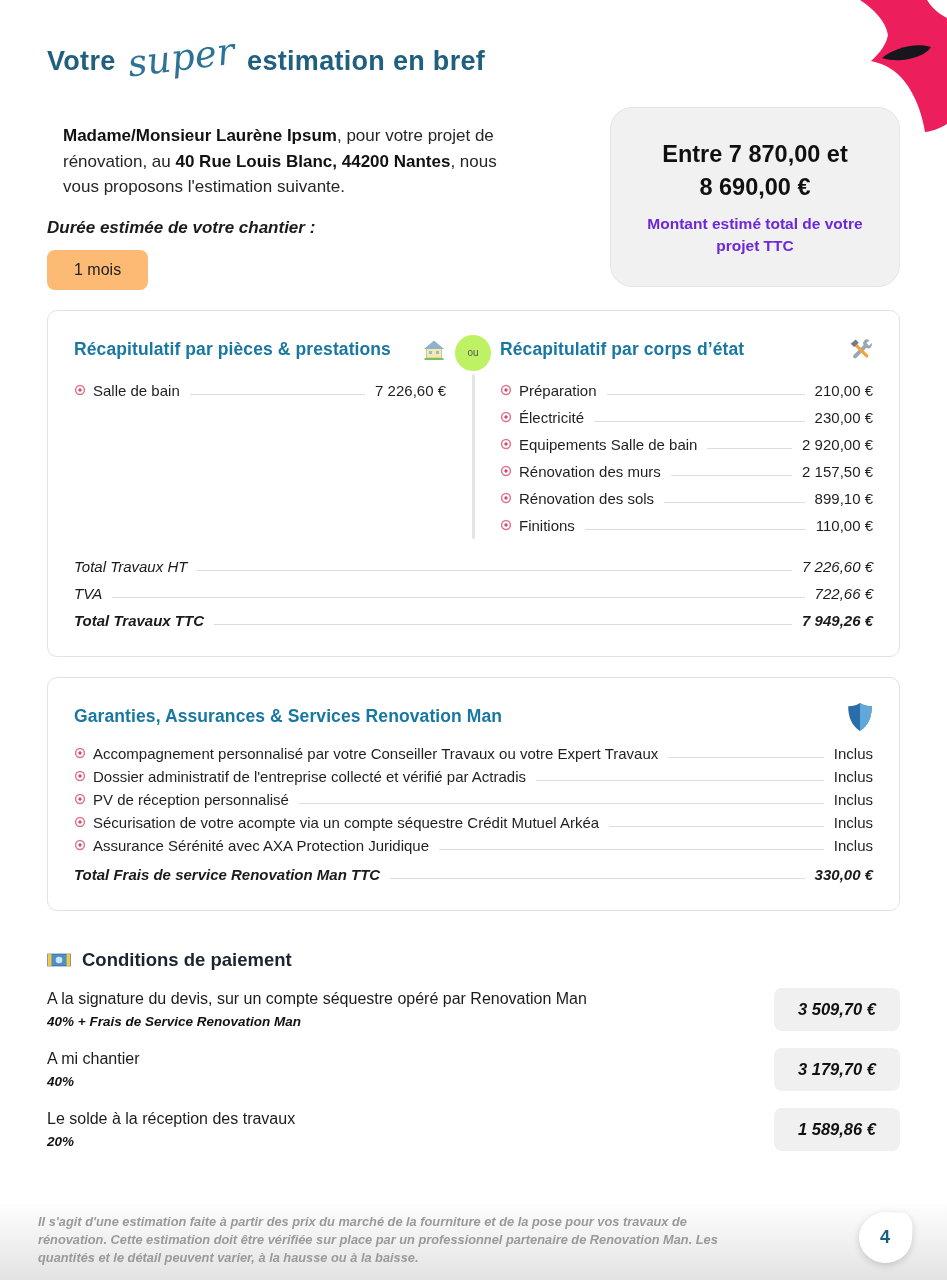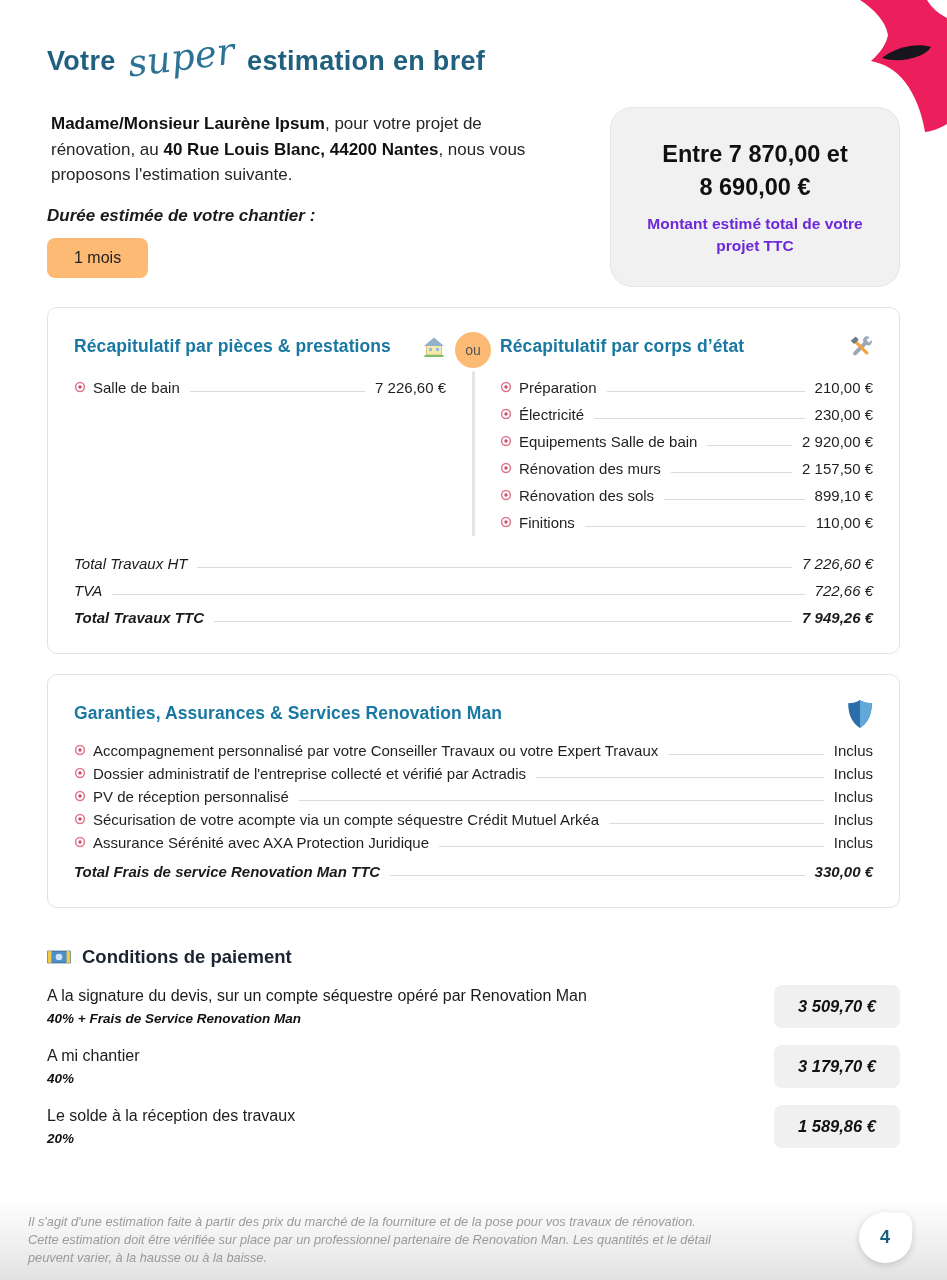--- a/index.html
+++ b/index.html
@@ -14,39 +14,39 @@
   
   .title{margin:40px 0 0 0;display:flex;align-items:center;gap:12px;
          font-size:27px;font-weight:800;color:#20607F;letter-spacing:.3px;}
   .title .script{
     font-family:"DejaVu Serif","Liberation Serif",serif;font-style:italic;font-weight:400;
     font-size:37px;color:#2D7396;transform:rotate(-7deg) translateY(-4px);display:inline-block;}
 
   
   .intro-row{display:flex;justify-content:space-between;align-items:flex-start;margin-top:24px;}
   .intro-left{width:505px;}
-  .intro{font-size:17px;line-height:1.5;color:#262626;margin:4px;}
+  .intro{font-size:17px;line-height:1.5;color:#262626;margin:16px;}
   .intro b{color:#111;}
   .duration-label{font-size:17px;font-weight:700;font-style:italic;margin-top:18px;color:#1b1b1b;}
   .duration-badge{display:inline-block;background:#fdba74;border-radius:8px;
                   padding:11px 27px;font-size:16px;margin-top:12px;color:#222;}
   .estimate-box{width:238px;background:#f1f1f1;border:1px solid #e5e5e5;border-radius:22px;
                 padding:30px 25px 28px;text-align:center;margin-top:0;}
   .estimate-amount{font-size:23.5px;font-weight:800;color:#101010;line-height:1.42;}
   .estimate-caption{font-size:15.5px;font-weight:700;color:#6d28d9;margin-top:8px;line-height:1.45;}
 
   
   .card{border:1px solid #e2e2e2;border-radius:10px;background:#fff;
         margin-top:20px;padding:24px 26px 18px;}
   .recap-cols{display:flex;}
   .col-left{width:372px;display:flex;flex-direction:column;}
   .col-right{flex:1;display:flex;flex-direction:column;}
   .divider-wrap{width:54px;display:flex;flex-direction:column;align-items:center;align-self:stretch;}
-  .ou-circle{width:36px;height:36px;border-radius:50%;background:#fdba74;color:#555;
-             font-size:14px;display:flex;align-items:center;justify-content:center;flex:0 0 auto;}
+  .ou-circle{width:36px;height:36px;border-radius:50%;background:#bef264;color:#555;
+             font-size:10px;display:flex;align-items:center;justify-content:center;flex:0 0 auto;}
   .divider-line{width:3px;background:#e4e4e4;border-radius:2px;flex:1;margin-top:3px;}
   .recap-header{display:flex;justify-content:space-between;align-items:center;margin-bottom:12px;min-height:30px;}
   .sec-title{color:#1878A2;font-weight:800;font-size:17.5px;letter-spacing:.1px;}
 
   .row{display:flex;align-items:center;font-size:15px;color:#1f1f1f;margin:4px 0;min-height:19px;}
   .bullet{display:flex;margin-right:7px;flex:0 0 auto;}
   .leader{flex:1;align-self:stretch;border-bottom:1px solid #dcdcdc;margin:0 10px;transform:translateY(-5px);}
   .val{white-space:nowrap;}
 
   .totals{margin-top:18px;}
@@ -62,22 +62,22 @@
   .pay-title{font-size:18.5px;font-weight:800;color:#1b2430;}
   .pay-row{display:flex;justify-content:space-between;align-items:center;margin-top:17px;}
   .pay-label{font-size:16px;color:#1c1c1c;}
   .pay-sub{font-size:13.5px;font-weight:700;font-style:italic;color:#111;margin-top:6px;}
   .pay-badge{background:#f0f0f0;border-radius:8px;padding:12px 20px;font-size:16.5px;
              font-weight:700;font-style:italic;color:#111;min-width:86px;text-align:center;}
 
   
   .footer{position:absolute;left:0;right:0;bottom:0;height:76px;
           background:linear-gradient(180deg,#fdfdfd 0%,#efefef 55%,#e2e2e2 100%);}
-  .disclaimer{position:absolute;left:28px;top:9px;width:690px;margin:0;
-              font-size:12.8px;line-height:1.42;font-style:italic;color:#9a9a9a;}
+  .disclaimer{position:absolute;left:38px;top:9px;width:690px;margin:0;
+              font-size:12.8px;line-height:1.42;font-style:italic;color:#9a9a9a;font-weight:bold;}
   .page-blob{position:absolute;right:35px;top:8px;width:53px;height:51px;background:#fff;
              border-radius:62% 22% 58% 58% / 58% 36% 58% 58%;transform:rotate(3deg);
              box-shadow:0 2px 7px rgba(0,0,0,.16);display:flex;align-items:center;justify-content:center;}
   .page-num{color:#175E80;font-weight:800;font-size:18px;transform:rotate(-3deg);}
 
   
   .logo{position:absolute;top:0;right:0;width:117px;height:140px;}
 </style>
 </head>
 <body>

